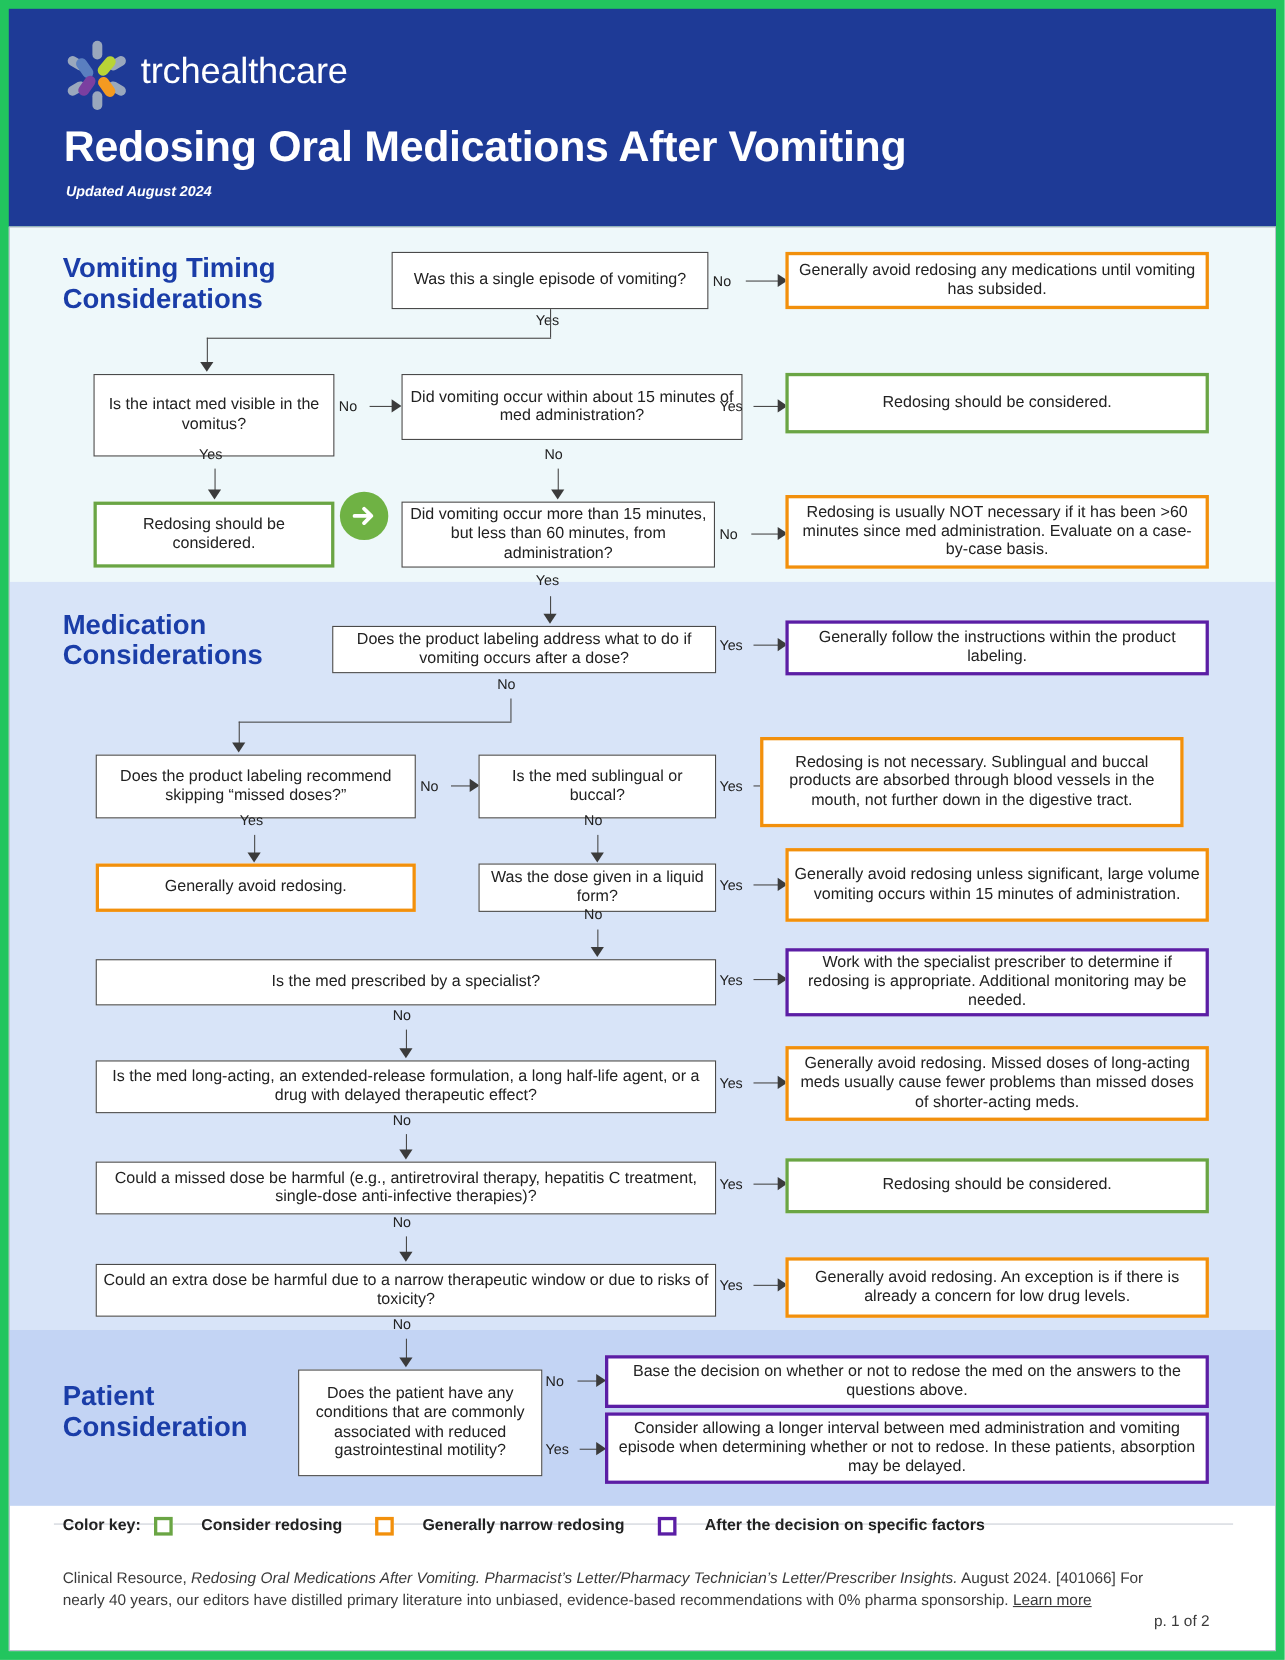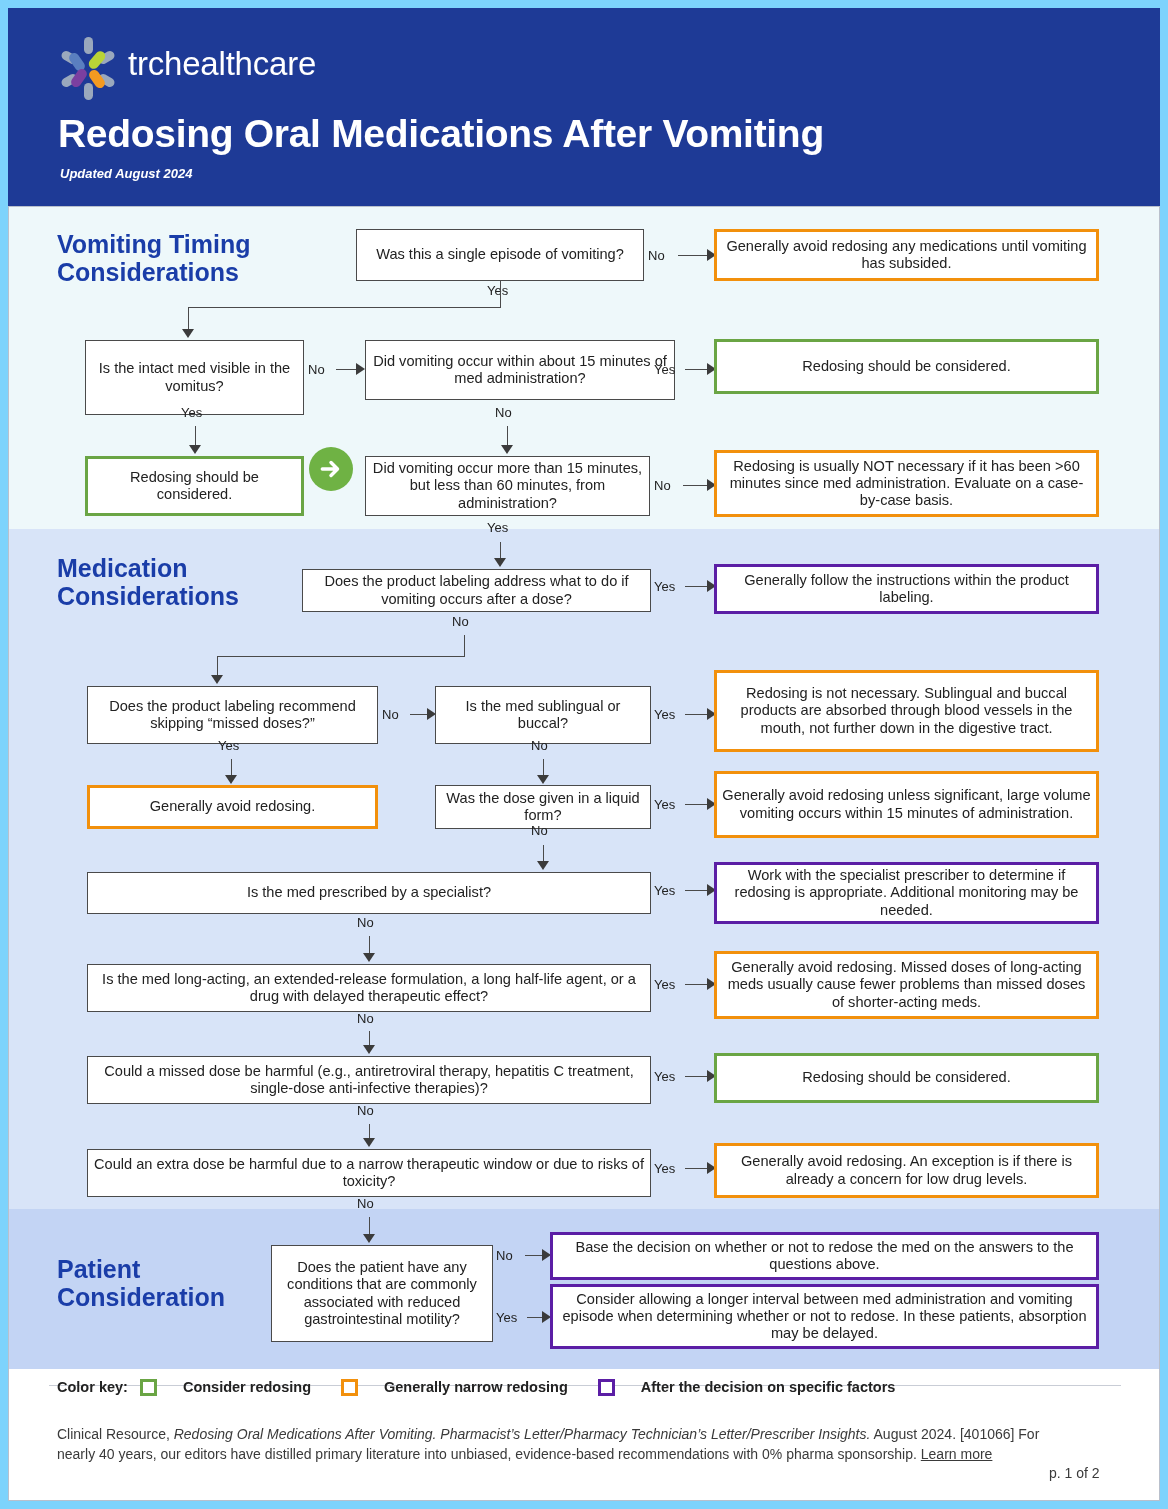--- a/index.html
+++ b/index.html
@@ -4,21 +4,21 @@
 <style>
   * { box-sizing: border-box; margin: 0; padding: 0; }
   html, body {
     width: 1168px; height: 1509px;
     background: #ffffff;
     font-family: "Liberation Sans", sans-serif;
   }
   #page {
     position: relative;
     width: 1168px; height: 1509px;
-    background: #7dd3fc;
+    background: #22c55e;
     overflow: hidden;
   }
   
   .header {
     position: absolute; left: 8px; top: 8px;
     width: 1152px; height: 198px;
     background: #1e3a96;
   }
   .logo-wrap {
     position: absolute; left: 48px; top: 28px;
@@ -274,21 +274,21 @@
     <div class="elabel" style="left:373px; top:500px;">No</div>
     <div class="ln lnh" style="left:401px; top:507px; width:20px;"></div>
     <div class="arrow-r" style="left:418px; top:501px;"></div>
 
     <div class="fbox" style="left:426px; top:479px; width:216px; height:58px;">
       <span>Is the med sublingual or buccal?</span>
     </div>
     <div class="elabel" style="left:645px; top:500px;">Yes</div>
     <div class="ln lnh" style="left:676px; top:507px; width:25px;"></div>
     <div class="arrow-r" style="left:698px; top:501px;"></div>
-    <div class="fbox orange" style="left:705px; top:463px; width:385px; height:82px;">
+    <div class="fbox orange" style="left:682px; top:463px; width:385px; height:82px;">
       <span><span>Redosing is </span><b>not necessary</b><span>. Sublingual and buccal products are absorbed through blood vessels in the mouth, not further down in the digestive tract.</span></span>
     </div>
 
     <div class="elabel" style="left:209px; top:531px;">Yes</div>
     <div class="ln lnv" style="left:222px; top:552px; height:18px;"></div>
     <div class="arrow-d" style="left:216px; top:568px;"></div>
     <div class="fbox orange" style="left:78px; top:578px; width:291px; height:44px;">
       <span><span>Generally </span><b>avoid</b><span> redosing.</span></span>
     </div>
 

